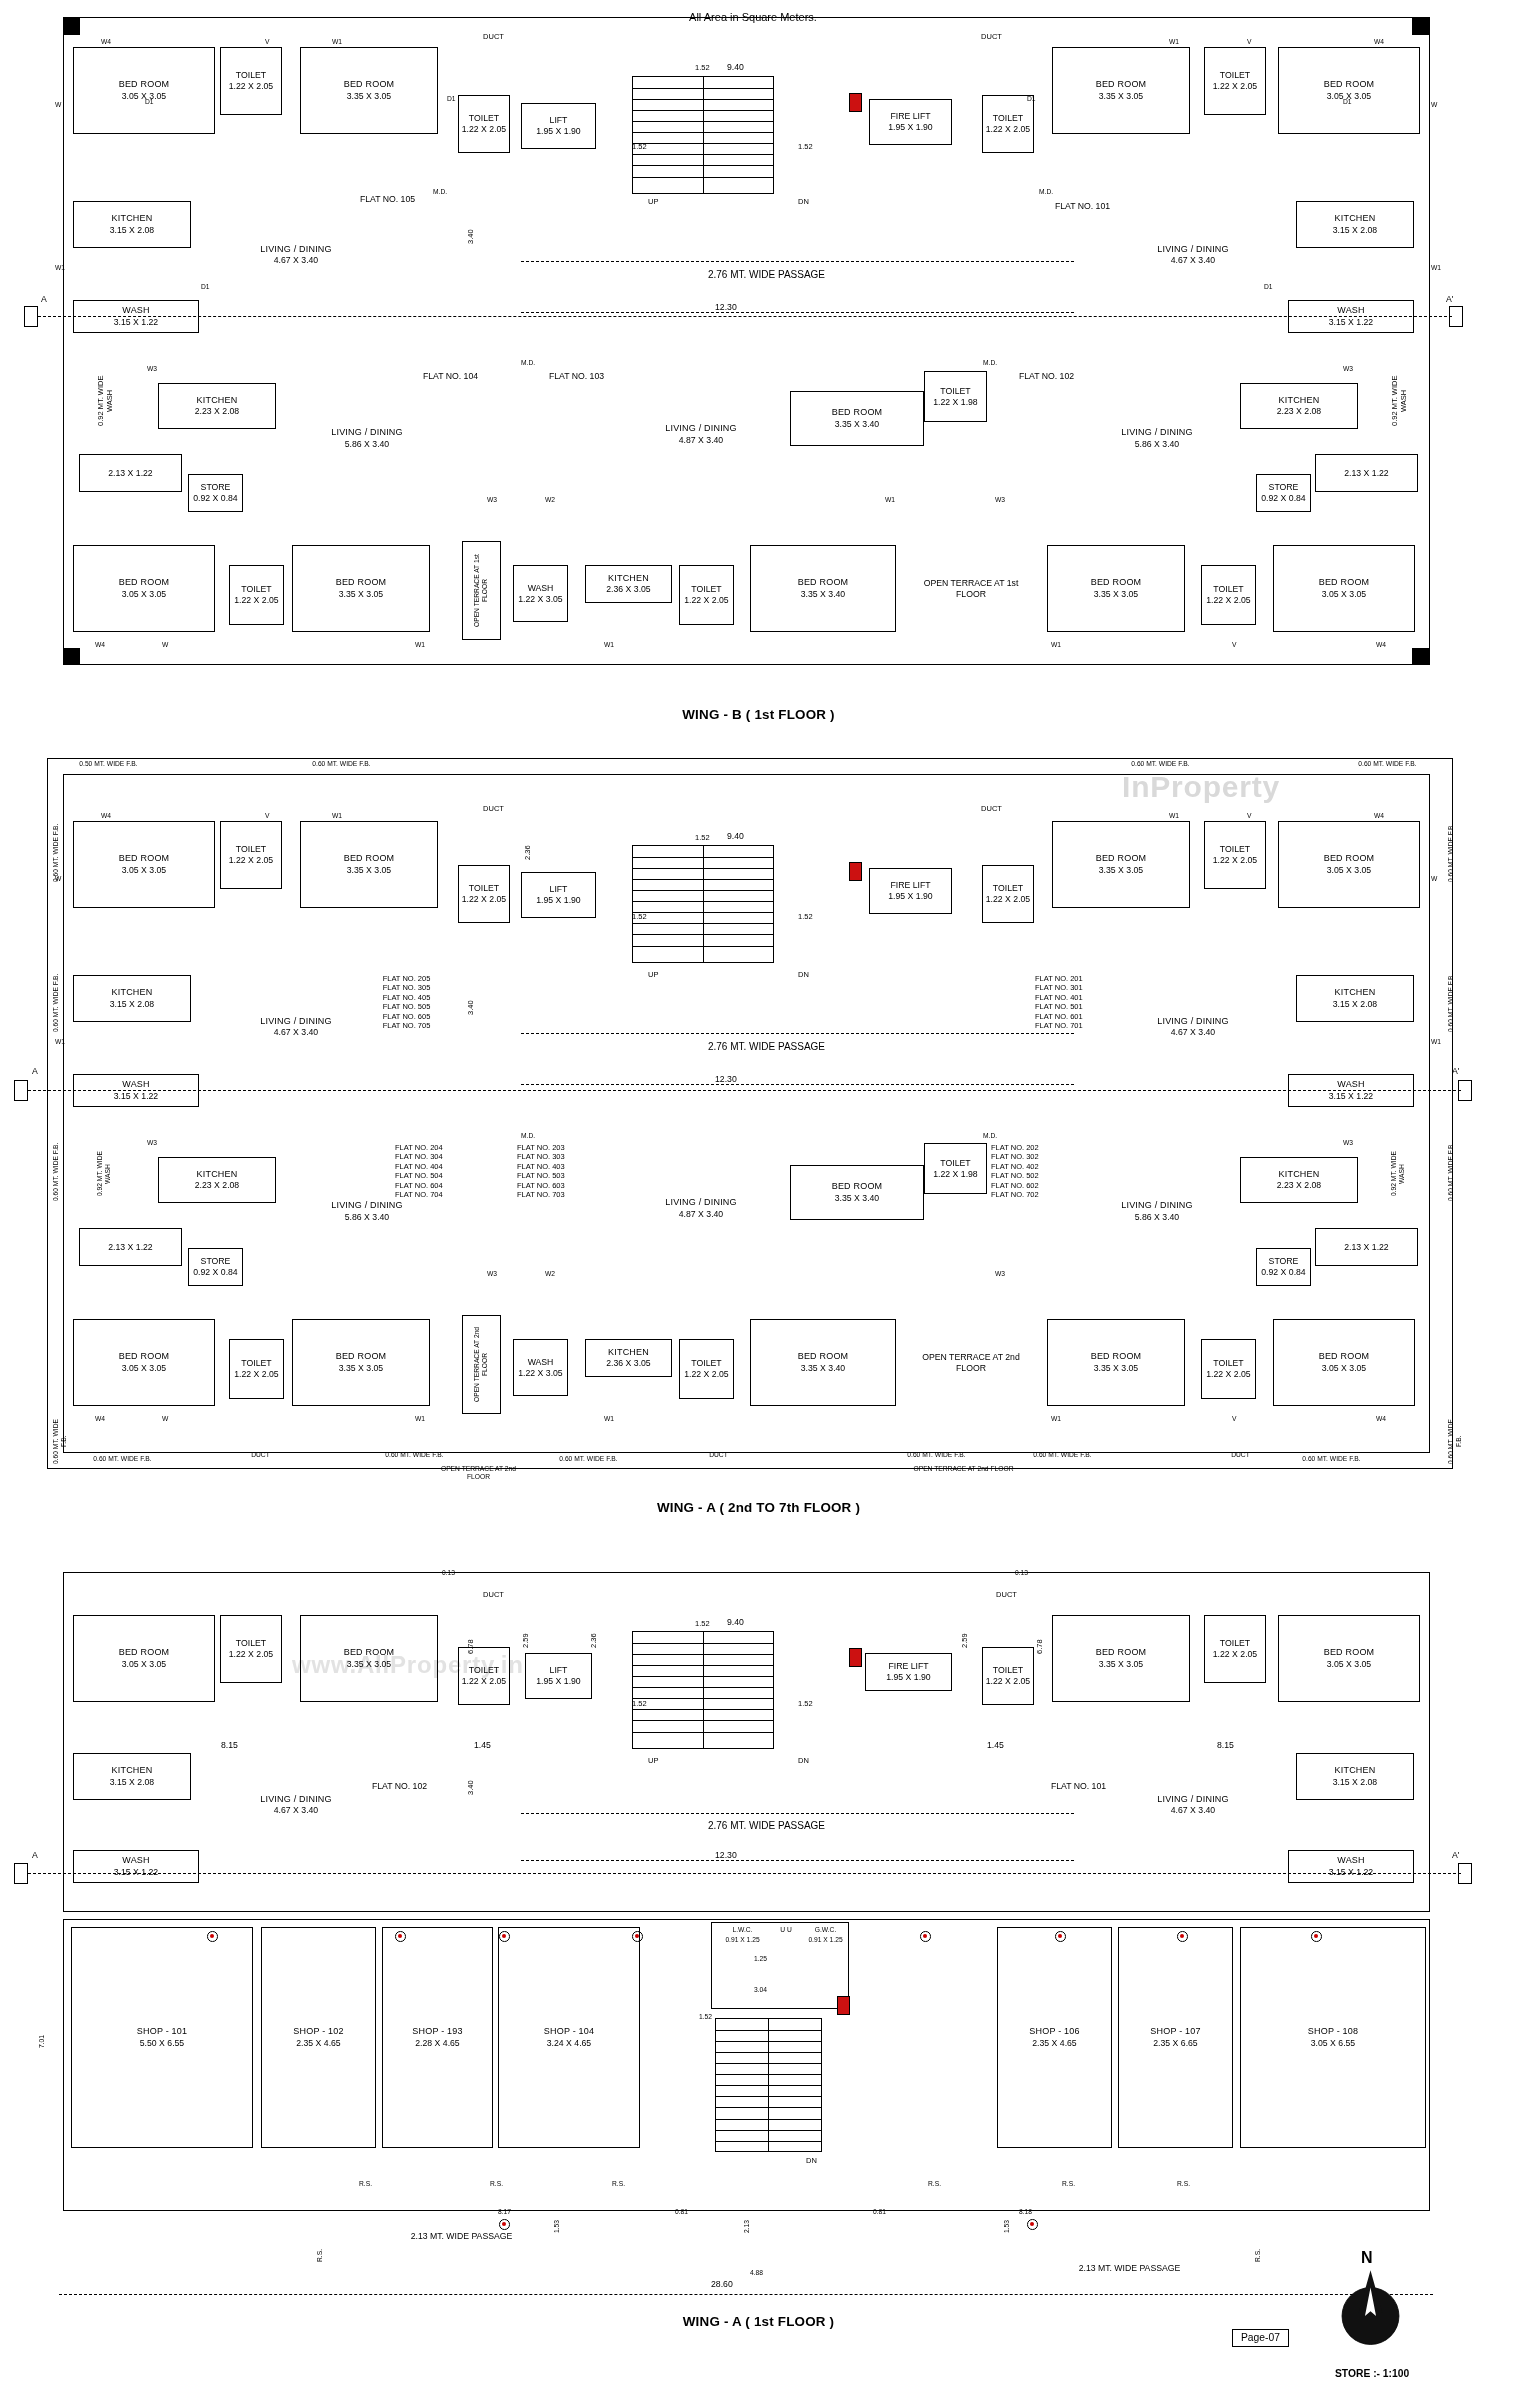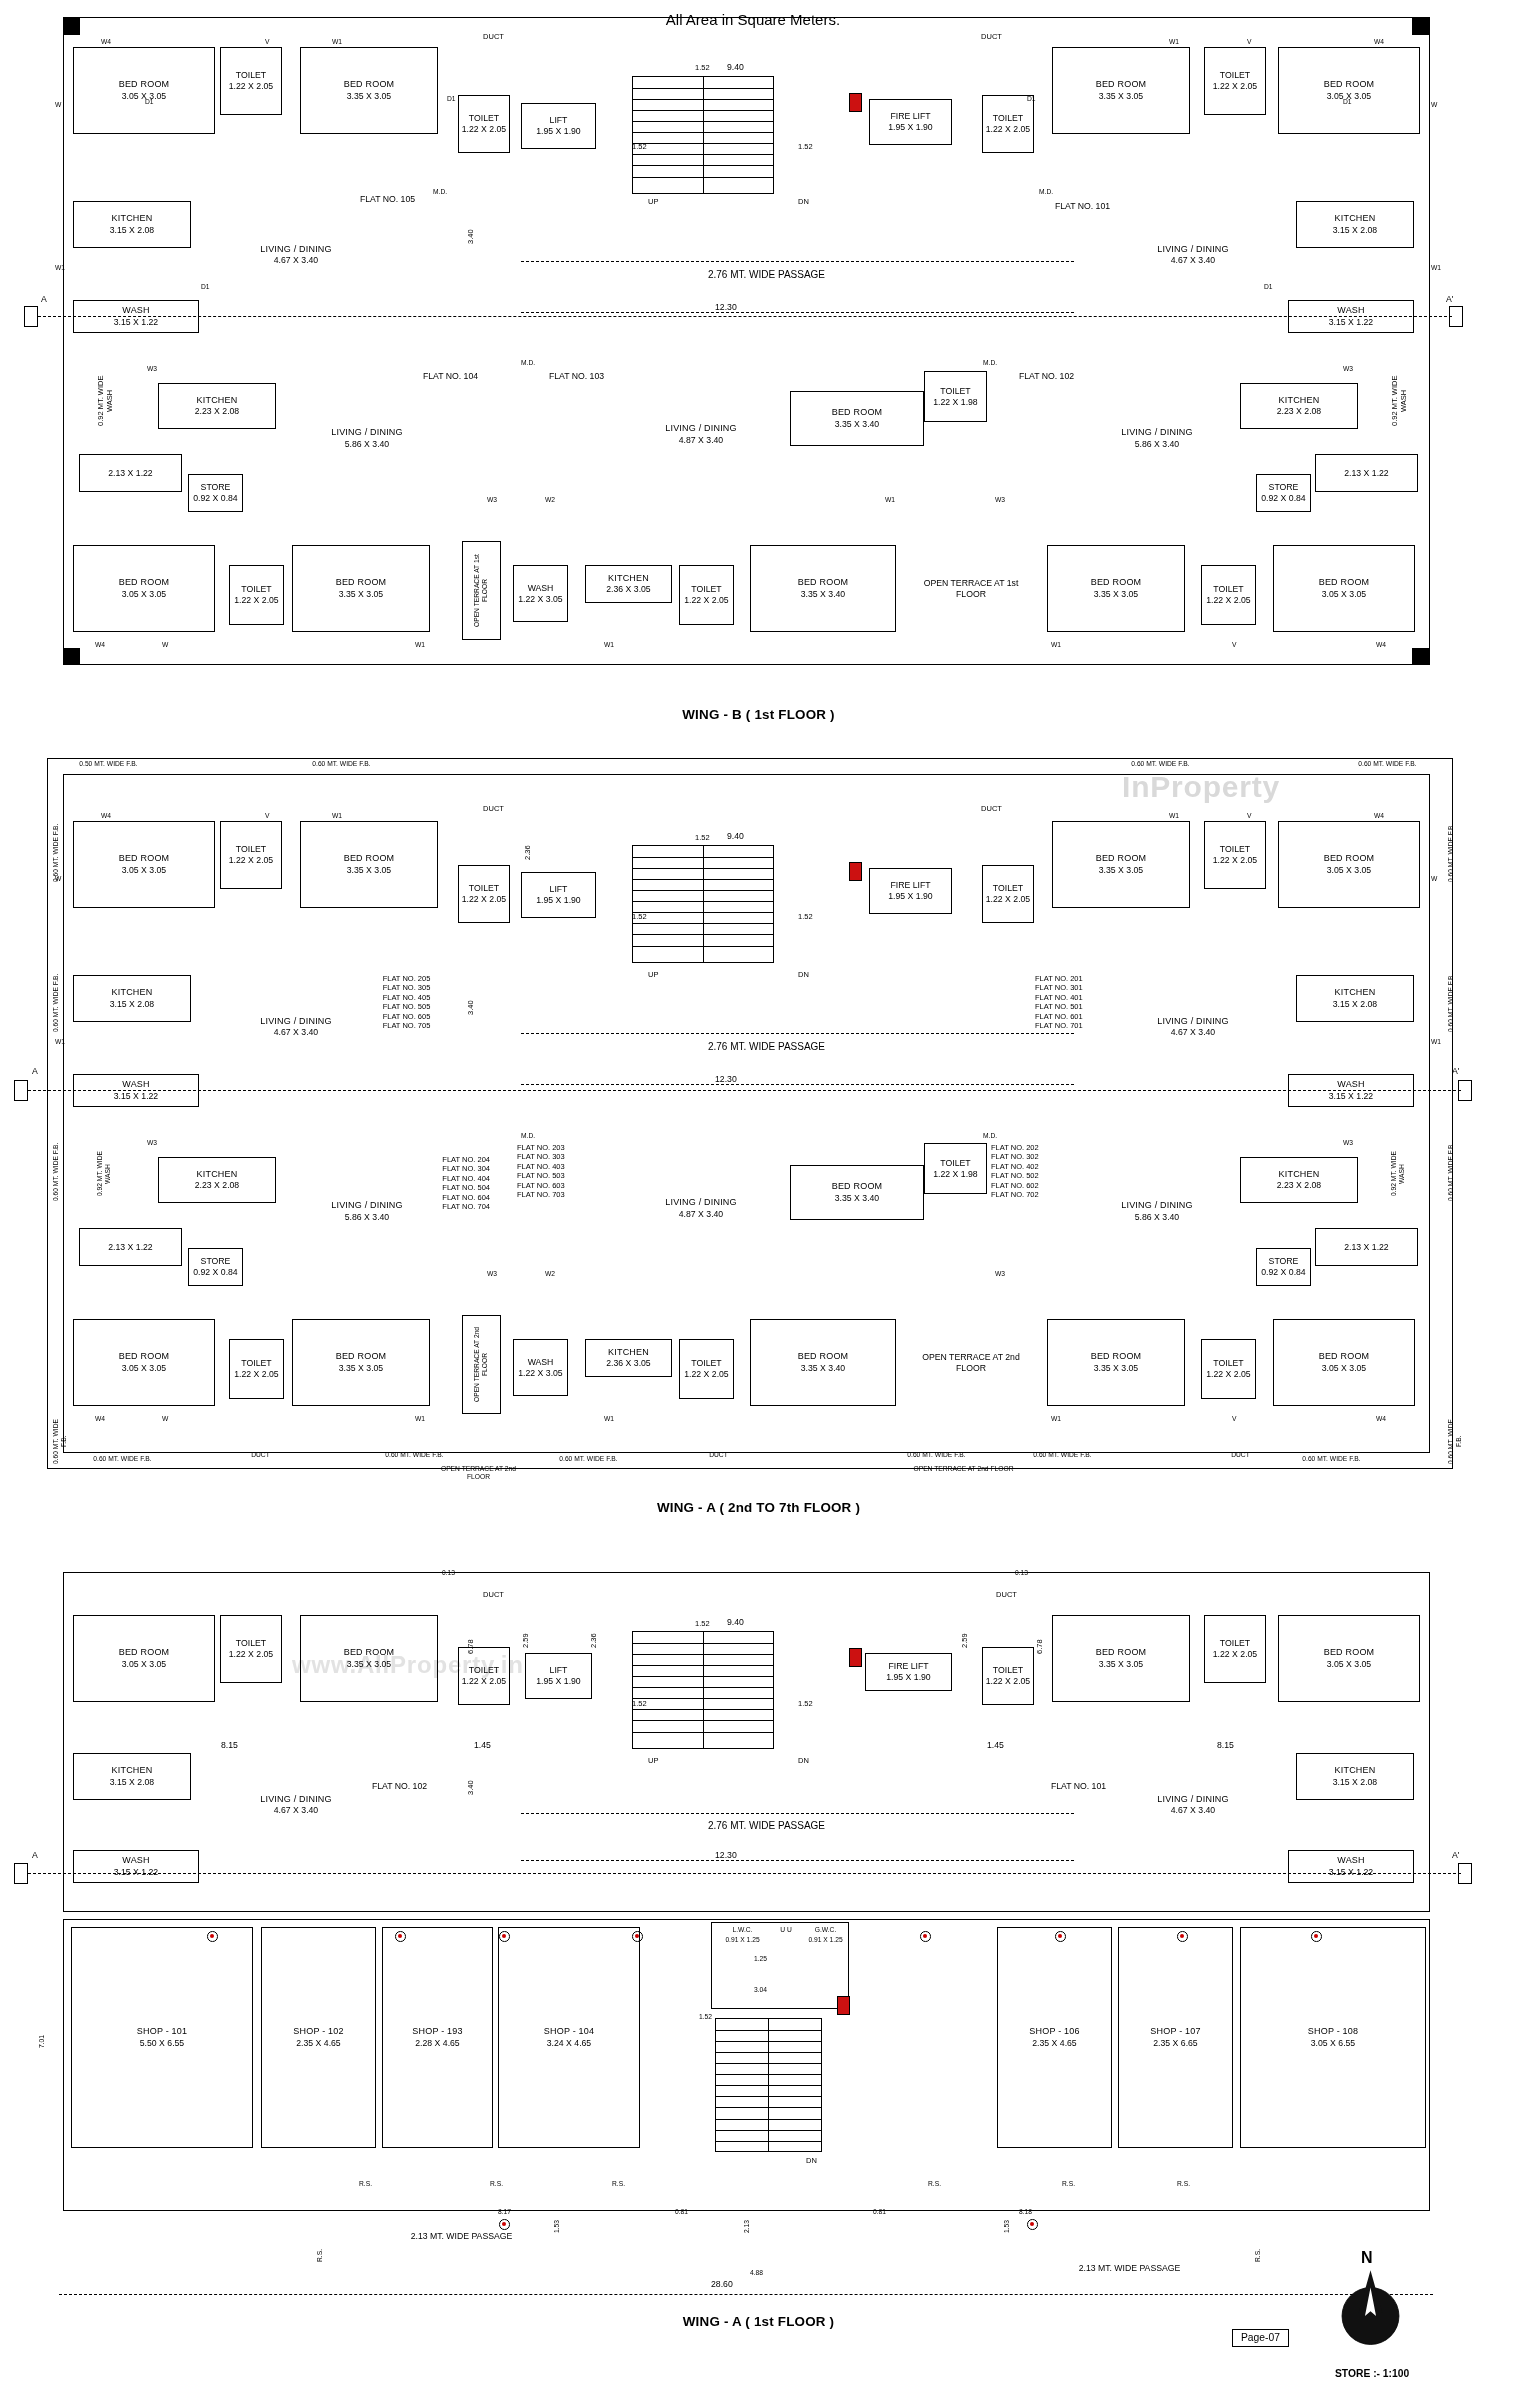--- a/index.html
+++ b/index.html
@@ -1,19 +1,19 @@
 <!DOCTYPE html>
 <html style="font-size:12.6px"><head>
 <meta charset="utf-8">
 <style>
   html,body{margin:0;padding:0;background:#ffffff;}
   body{width:1517px;height:2401px;position:relative;font-family:"Liberation Sans",sans-serif;color:#000;}
   .sheet{position:absolute;left:0;top:0;width:1517px;height:2401px;}
 
-  .hdr{position:absolute;left:0;top:11px;width:1506px;text-align:center;font-size:15px;}
+  .hdr{position:absolute;left:0;top:11px;width:1506px;text-align:center;font-size:11px;}
 
   
   .b{position:absolute;box-sizing:border-box;}
   .wall{position:absolute;background:#000;}
   .thin{position:absolute;border:0.8px solid #000;box-sizing:border-box;}
   .room{position:absolute;border:0.8px solid #000;box-sizing:border-box;display:flex;flex-direction:column;align-items:center;justify-content:center;text-align:center;line-height:1.25;}
   .room .n{font-size:9px;letter-spacing:0.2px;}
   .room .d{font-size:8.7px;}
   .lbl{position:absolute;font-size:8.7px;text-align:center;line-height:1.25;}
   .lbl.s{font-size:7.5px;}
@@ -426,21 +426,21 @@
 
     <div class="room" style="left:158px;top:407px;width:118px;height:46px;">
       <div class="n">KITCHEN</div>
       <div class="d">2.23 X 2.08</div>
     </div>
     <div class="lbl vert xs" style="left:96px;top:393px;height:62px;">0.92 MT. WIDE WASH</div>
     <div class="room" style="left:276px;top:434px;width:182px;height:55px;border:none;">
       <div class="n">LIVING / DINING</div>
       <div class="d">5.86 X 3.40</div>
     </div>
-    <div class="lbl s" style="left:395px;top:393px;width:95px;text-align:right;white-space:pre-line;margin-top:12px;">FLAT NO. 204
+    <div class="lbl s" style="left:395px;top:393px;width:95px;text-align:left;white-space:pre-line;">FLAT NO. 204
 FLAT NO. 304
 FLAT NO. 404
 FLAT NO. 504
 FLAT NO. 604
 FLAT NO. 704</div>
     <div class="lbl s" style="left:517px;top:393px;width:95px;text-align:left;white-space:pre-line;">FLAT NO. 203
 FLAT NO. 303
 FLAT NO. 403
 FLAT NO. 503
 FLAT NO. 603

